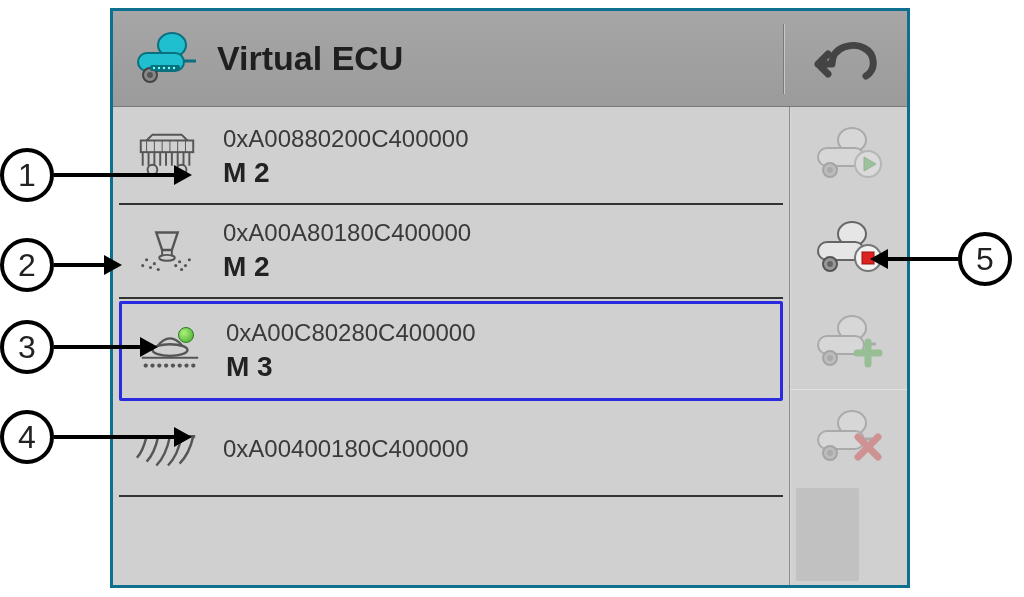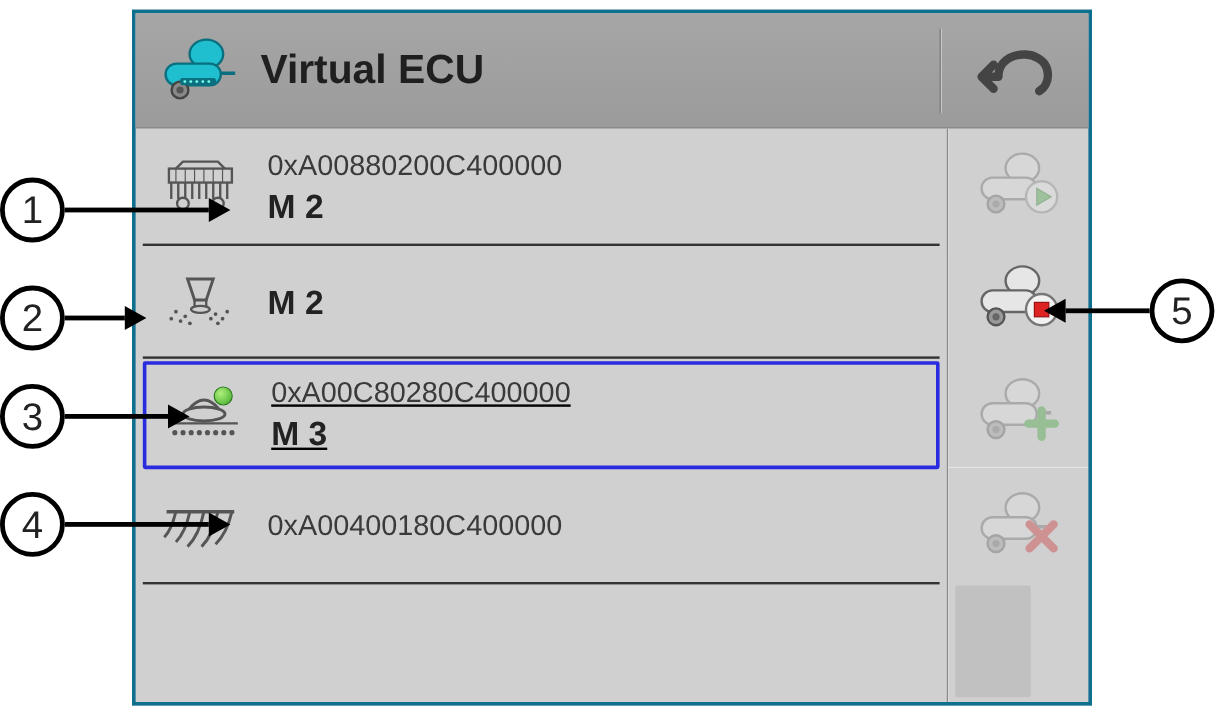--- a/index.html
+++ b/index.html
@@ -72,22 +72,21 @@
     align-items: center;
     height: 94px;
     border-bottom: 2px solid #333;
     padding: 4px 6px;
     cursor: pointer;
   }
   .list-item.selected {
     border: 3px solid #2a2ae0;
     border-radius: 2px;
     margin: 2px 0;
-    height: 90px;
-    text-decoration: underline;
+    height: 100px;
   }
   .item-icon {
     width: 84px;
     display: flex;
     align-items: center;
     justify-content: center;
     position: relative;
   }
   .item-text {
     flex: 1;
@@ -281,20 +280,21 @@
                 <circle cx="26" cy="44" r="1.6"></circle>
               <circle cx="48" cy="36" r="1.6"></circle>
                 <circle cx="54" cy="40" r="1.6"></circle>
                 <circle cx="58" cy="34" r="1.6"></circle>
               <circle cx="50" cy="44" r="1.6"></circle>
                 <circle cx="44" cy="40" r="1.6"></circle>
             </g>
           </svg>
         </div>
         <div class="item-text">
+          <div class="item-addr">0xA00A80180C400000</div>
           <div class="item-name">M 2</div>
         </div>
       </div>
 
       <div class="list-item selected">
         <div class="item-icon">
           <span class="green-dot"></span>
           <svg class="svg-small" viewBox="0 0 70 50">
             <path d="M22 20 Q35 4 48 20" fill="none" stroke="#555" stroke-width="2.5"></path>
             <ellipse cx="35" cy="24" rx="18" ry="6" fill="none" stroke="#555" stroke-width="2.5"></ellipse>

